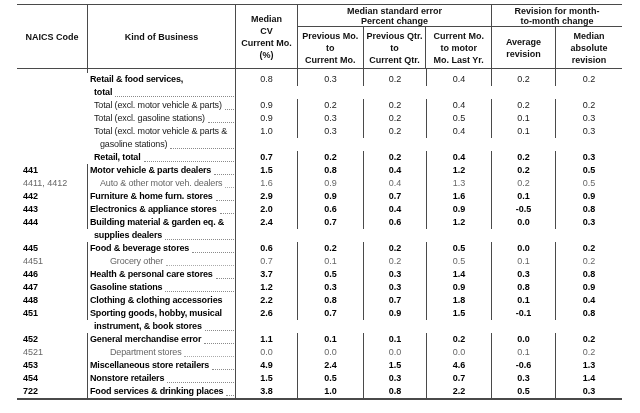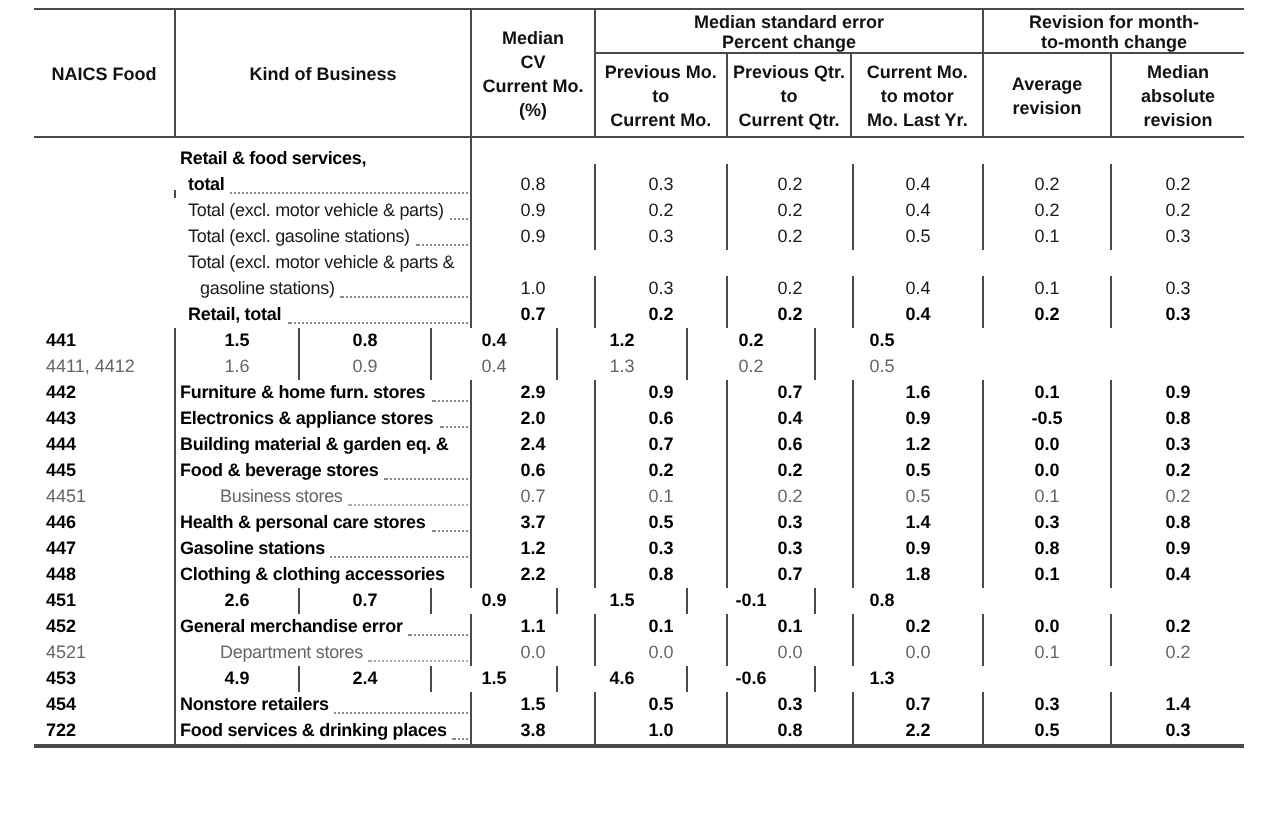--- a/index.html
+++ b/index.html
@@ -53,21 +53,21 @@
     line-height:10px;
   }
   .gcols{flex:1;display:flex;}
   .hsub{
     box-sizing:border-box;
     display:flex;flex-direction:column;justify-content:center;align-items:center;
     text-align:center;line-height:12px;
   }
   
   .tbody{font-size:9px;}
-  .row{display:flex;align-items:flex-end;}
+  .row{display:flex;align-items:flex-start;}
   .row:first-child > .cell{padding-top:4px;}
   .cell{box-sizing:border-box;}
   .cell.naics{
     width:71px;padding-left:6px;
     display:flex;align-items:flex-start;
     line-height:13px;
   }
   .cell.kind{
     width:148px;
     display:flex;flex-direction:column;justify-content:flex-end;
@@ -94,21 +94,21 @@
   .muted{color:#666;}
   .muted .leader{border-bottom-color:#aaa;}
 </style>
 </head>
 <body>
 
 <div class="table">
 
   <div class="thead">
     <div class="hcell c-naics br">
-      <span>NAICS Food</span>
+      <span>NAICS Code</span>
     </div>
     <div class="hcell c-kind br">
       <span>Kind of Business</span>
     </div>
     <div class="hcell c-cv br">
       <span>Median</span>
       <span>CV</span>
       <span>Current Mo.</span>
       <span>(%)</span>
     </div>
@@ -305,20 +305,26 @@
           <span>0.2</span>
         </div>
         <div class="cell val b" style="width: 66px;">
           <span>0.3</span>
         </div>
       </div>
       <div class="row">
         <div class="cell naics br b">
           <span>441</span>
         </div>
+        <div class="cell kind br">
+          <div class="line ind0 b">
+            <span class="txt">Motor vehicle &amp; parts dealers</span>
+            <span class="leader"></span>
+          </div>
+        </div>
         <div class="cell val br b" style="width: 62px;">
           <span>1.5</span>
         </div>
         <div class="cell val br b" style="width: 66px;">
           <span>0.8</span>
         </div>
         <div class="cell val br b" style="width: 63px;">
           <span>0.4</span>
         </div>
         <div class="cell val br b" style="width: 65px;">
@@ -328,20 +334,26 @@
           <span>0.2</span>
         </div>
         <div class="cell val b" style="width: 66px;">
           <span>0.5</span>
         </div>
       </div>
       <div class="row">
         <div class="cell naics br muted">
           <span>4411, 4412</span>
         </div>
+        <div class="cell kind br muted">
+          <div class="line ind2">
+            <span class="txt">Auto &amp; other motor veh. dealers</span>
+            <span class="leader"></span>
+          </div>
+        </div>
         <div class="cell val br muted" style="width: 62px;">
           <span>1.6</span>
         </div>
         <div class="cell val br muted" style="width: 66px;">
           <span>0.9</span>
         </div>
         <div class="cell val br muted" style="width: 63px;">
           <span>0.4</span>
         </div>
         <div class="cell val br muted" style="width: 65px;">
@@ -413,20 +425,24 @@
         </div>
       </div>
       <div class="row">
         <div class="cell naics br b">
           <span>444</span>
         </div>
         <div class="cell kind br">
           <div class="line ind0 b">
             <span class="txt">Building material &amp; garden eq. &amp;</span>
           </div>
+          <div class="line ind1 b">
+            <span class="txt">supplies dealers</span>
+            <span class="leader"></span>
+          </div>
         </div>
         <div class="cell val br b" style="width: 62px;">
           <span>2.4</span>
         </div>
         <div class="cell val br b" style="width: 66px;">
           <span>0.7</span>
         </div>
         <div class="cell val br b" style="width: 63px;">
           <span>0.6</span>
         </div>
@@ -468,21 +484,21 @@
         <div class="cell val b" style="width: 66px;">
           <span>0.2</span>
         </div>
       </div>
       <div class="row">
         <div class="cell naics br muted">
           <span>4451</span>
         </div>
         <div class="cell kind br muted">
           <div class="line ind3">
-            <span class="txt">Business stores</span>
+            <span class="txt">Grocery other</span>
             <span class="leader"></span>
           </div>
         </div>
         <div class="cell val br muted" style="width: 62px;">
           <span>0.7</span>
         </div>
         <div class="cell val br muted" style="width: 66px;">
           <span>0.1</span>
         </div>
         <div class="cell val br muted" style="width: 63px;">
@@ -580,20 +596,29 @@
         <div class="cell val br b" style="width: 64px;">
           <span>0.1</span>
         </div>
         <div class="cell val b" style="width: 66px;">
           <span>0.4</span>
         </div>
       </div>
       <div class="row">
         <div class="cell naics br b">
           <span>451</span>
+        </div>
+        <div class="cell kind br">
+          <div class="line ind0 b">
+            <span class="txt">Sporting goods, hobby, musical</span>
+          </div>
+          <div class="line ind1 b">
+            <span class="txt">instrument, &amp; book stores</span>
+            <span class="leader"></span>
+          </div>
         </div>
         <div class="cell val br b" style="width: 62px;">
           <span>2.6</span>
         </div>
         <div class="cell val br b" style="width: 66px;">
           <span>0.7</span>
         </div>
         <div class="cell val br b" style="width: 63px;">
           <span>0.9</span>
         </div>
@@ -661,20 +686,26 @@
         <div class="cell val br muted" style="width: 64px;">
           <span>0.1</span>
         </div>
         <div class="cell val muted" style="width: 66px;">
           <span>0.2</span>
         </div>
       </div>
       <div class="row">
         <div class="cell naics br b">
           <span>453</span>
+        </div>
+        <div class="cell kind br">
+          <div class="line ind0 b">
+            <span class="txt">Miscellaneous store retailers</span>
+            <span class="leader"></span>
+          </div>
         </div>
         <div class="cell val br b" style="width: 62px;">
           <span>4.9</span>
         </div>
         <div class="cell val br b" style="width: 66px;">
           <span>2.4</span>
         </div>
         <div class="cell val br b" style="width: 63px;">
           <span>1.5</span>
         </div>

